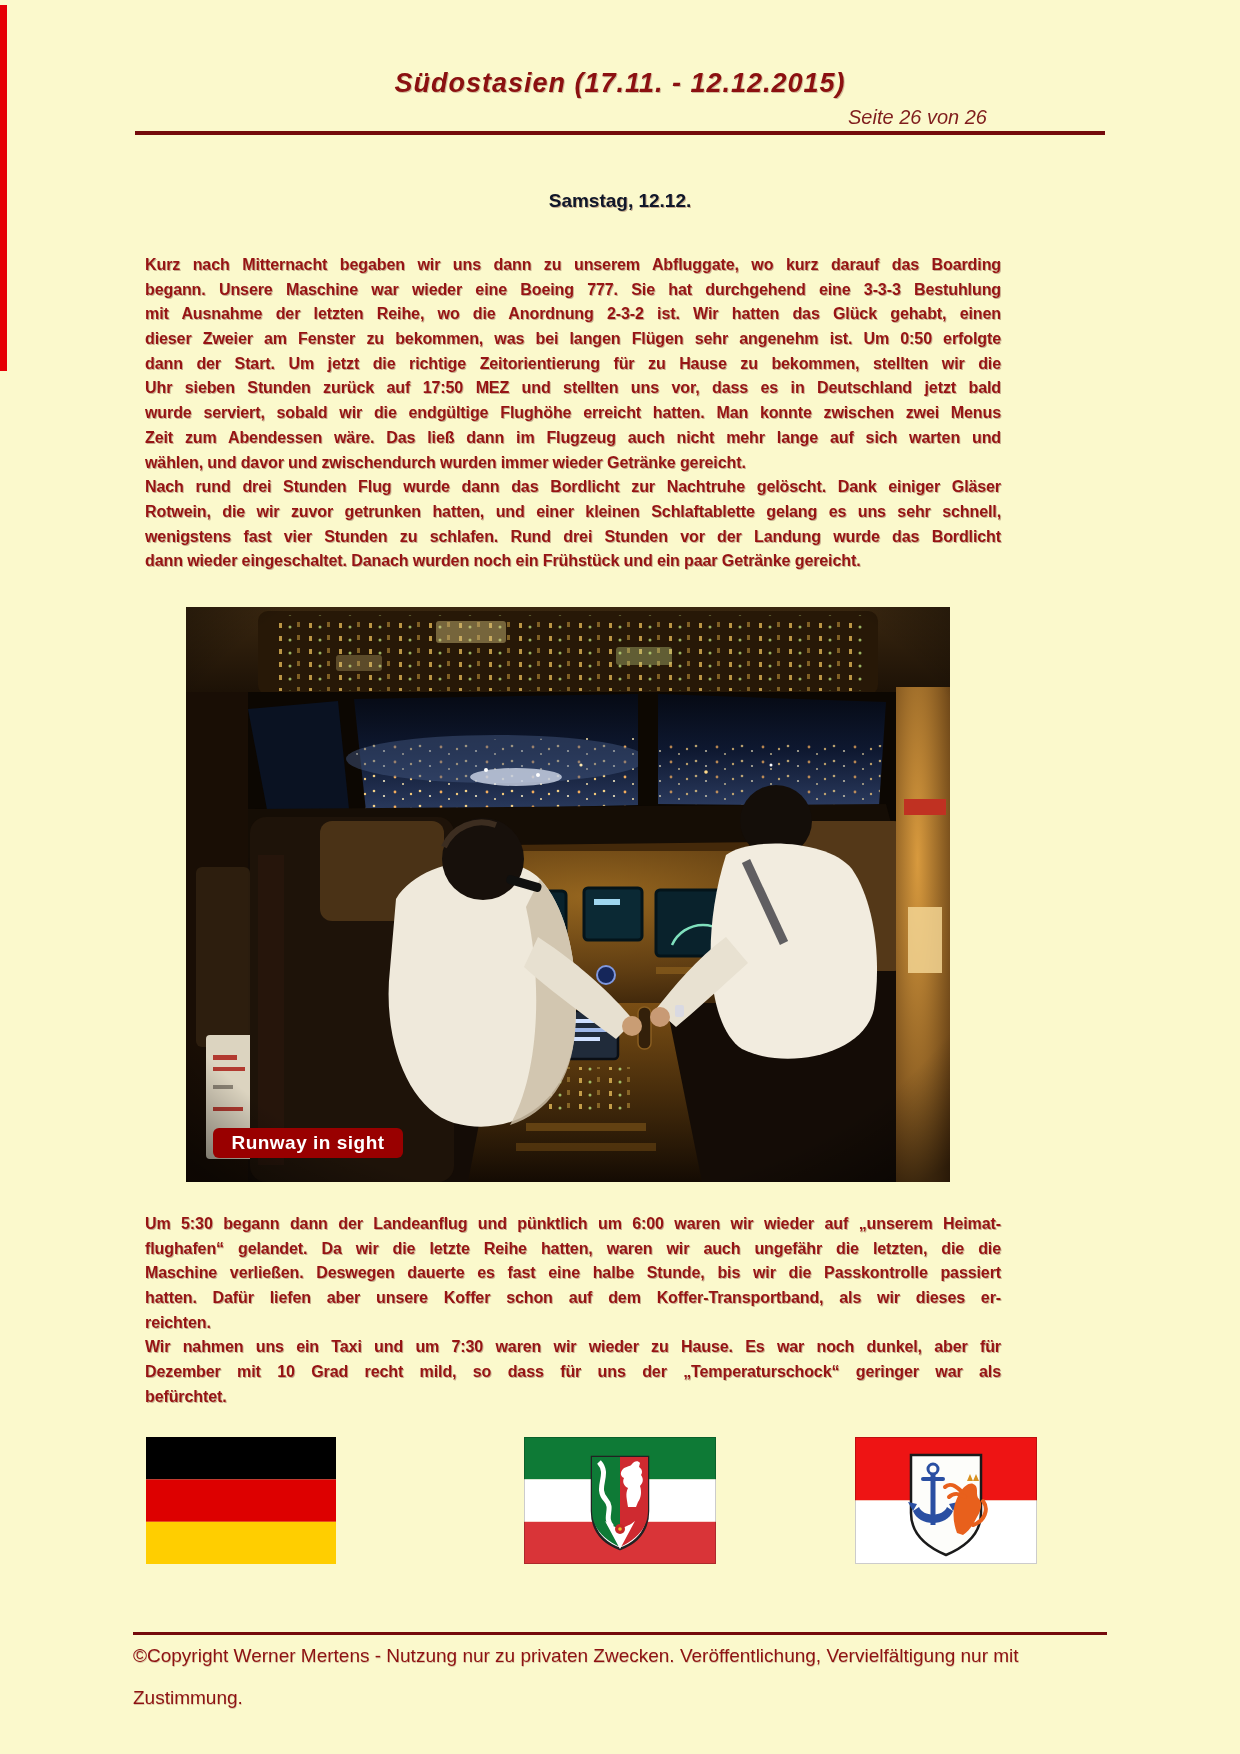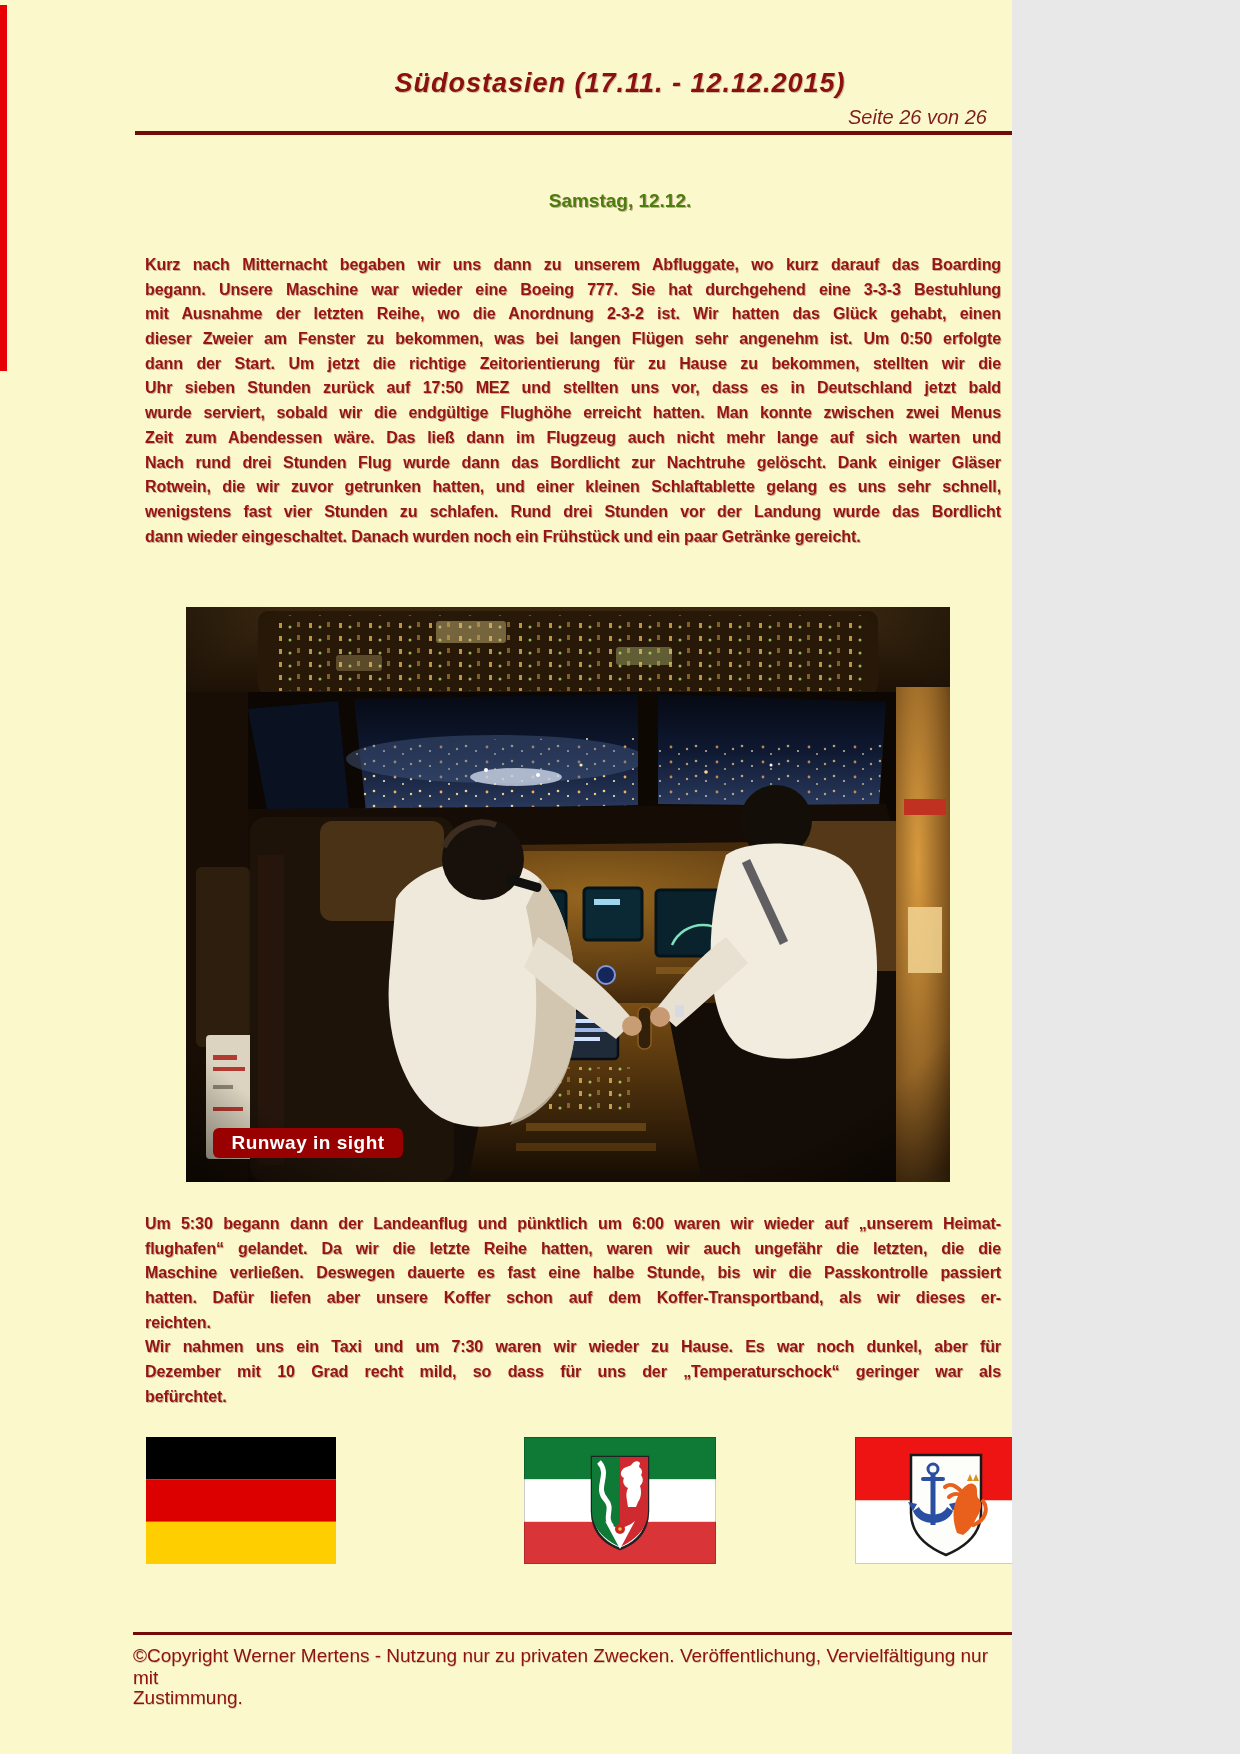--- a/index.html
+++ b/index.html
@@ -1,31 +1,31 @@
 <!DOCTYPE html>
 <html><head>
 <meta charset="utf-8">
 <style>
   html,body{margin:0;padding:0;background:#e8e8e8;}
-  .page{position:relative;width:1012px;height:1754px;background:#fbf9cc;overflow:hidden;
+  .page{position:relative;width:1240px;height:1754px;background:#fbf9cc;overflow:hidden;
         font-family:"Liberation Sans",sans-serif;text-decoration:underline;}
   .redstrip{position:absolute;left:0;top:5px;width:7px;height:366px;background:#e60005;}
   .title1{position:absolute;top:68px;left:0;width:1240px;text-align:center;
           font-style:italic;font-weight:bold;font-size:27px;letter-spacing:1px;
           color:#8b1010;text-shadow:1px 1px 0 rgba(80,0,0,.25);}
   .title2{position:absolute;top:102px;left:0;width:1110px;text-align:center;
           font-style:italic;font-weight:bold;font-size:23px;letter-spacing:1px;
           color:#8b1010;text-shadow:1px 1px 0 rgba(80,0,0,.25);}
   .seite{position:absolute;top:106px;left:848px;font-style:italic;font-size:20px;
          color:#7f1d1d;}
   .rule{position:absolute;background:#740b0b;}
   .rule.hdr{left:135px;top:131px;width:970px;height:4px;}
   .rule.ftr{left:133px;top:1632px;width:974px;height:3px;}
   .dateh{position:absolute;left:0;width:1240px;text-align:center;font-weight:bold;
-         font-size:19px;color:#4d7c0f;text-shadow:1px 1px 0 rgba(80,0,0,.3);}
+         font-size:19px;color:#0f172a;text-shadow:1px 1px 0 rgba(80,0,0,.3);}
   .block{position:absolute;left:145px;}
   .ln{width:856px;height:24.7px;font-size:16px;line-height:24.7px;font-weight:bold;
       color:#961414;letter-spacing:-0.1px;text-align:justify;text-align-last:justify;
       text-shadow:1px 1px 0 rgba(80,0,0,.3);}
   .ln.end{text-align-last:left;}
   .photo{position:absolute;left:186px;top:607px;width:764px;height:575px;background:#140c06;}
   .caption{position:absolute;left:27px;top:521px;width:190px;height:30px;background:#990000;
            color:#ffffff;font-weight:bold;font-size:19px;line-height:30px;text-align:center;
            letter-spacing:.5px;border-radius:6px;}
   .flag{position:absolute;top:1437px;height:127px;}
@@ -53,20 +53,21 @@
 
   <div class="block" style="top:253px">
     <div class="ln">Kurz nach Mitternacht begaben wir uns dann zu unserem Abfluggate, wo kurz darauf das Boarding</div>
     <div class="ln">begann. Unsere Maschine war wieder eine Boeing 777. Sie hat durchgehend eine 3-3-3 Bestuhlung</div>
     <div class="ln">mit Ausnahme der letzten Reihe, wo die Anordnung 2-3-2 ist. Wir hatten das Glück gehabt, einen</div>
     <div class="ln">dieser Zweier am Fenster zu bekommen, was bei langen Flügen sehr angenehm ist. Um 0:50 erfolgte</div>
     <div class="ln">dann der Start. Um jetzt die richtige Zeitorientierung für zu Hause zu bekommen, stellten wir die</div>
     <div class="ln">Uhr sieben Stunden zurück auf 17:50 MEZ und stellten uns vor, dass es in Deutschland jetzt bald</div>
     <div class="ln">wurde serviert, sobald wir die endgültige Flughöhe erreicht hatten. Man konnte zwischen zwei Menus</div>
     <div class="ln">Zeit zum Abendessen wäre. Das ließ dann im Flugzeug auch nicht mehr lange auf sich warten und</div>
+    <div class="ln end">wählen, und davor und zwischendurch wurden immer wieder Getränke gereicht.</div>
     <div class="ln">Nach rund drei Stunden Flug wurde dann das Bordlicht zur Nachtruhe gelöscht. Dank einiger Gläser</div>
     <div class="ln">Rotwein, die wir zuvor getrunken hatten, und einer kleinen Schlaftablette gelang es uns sehr schnell,</div>
     <div class="ln">wenigstens fast vier Stunden zu schlafen. Rund drei Stunden vor der Landung wurde das Bordlicht</div>
     <div class="ln end">dann wieder eingeschaltet. Danach wurden noch ein Frühstück und ein paar Getränke gereicht.</div>
   </div>
 
   <div class="photo">
     <svg width="764" height="575" viewBox="0 0 764 575">
       <defs>
         <linearGradient id="sky" x1="0" y1="0" x2="0" y2="1">

